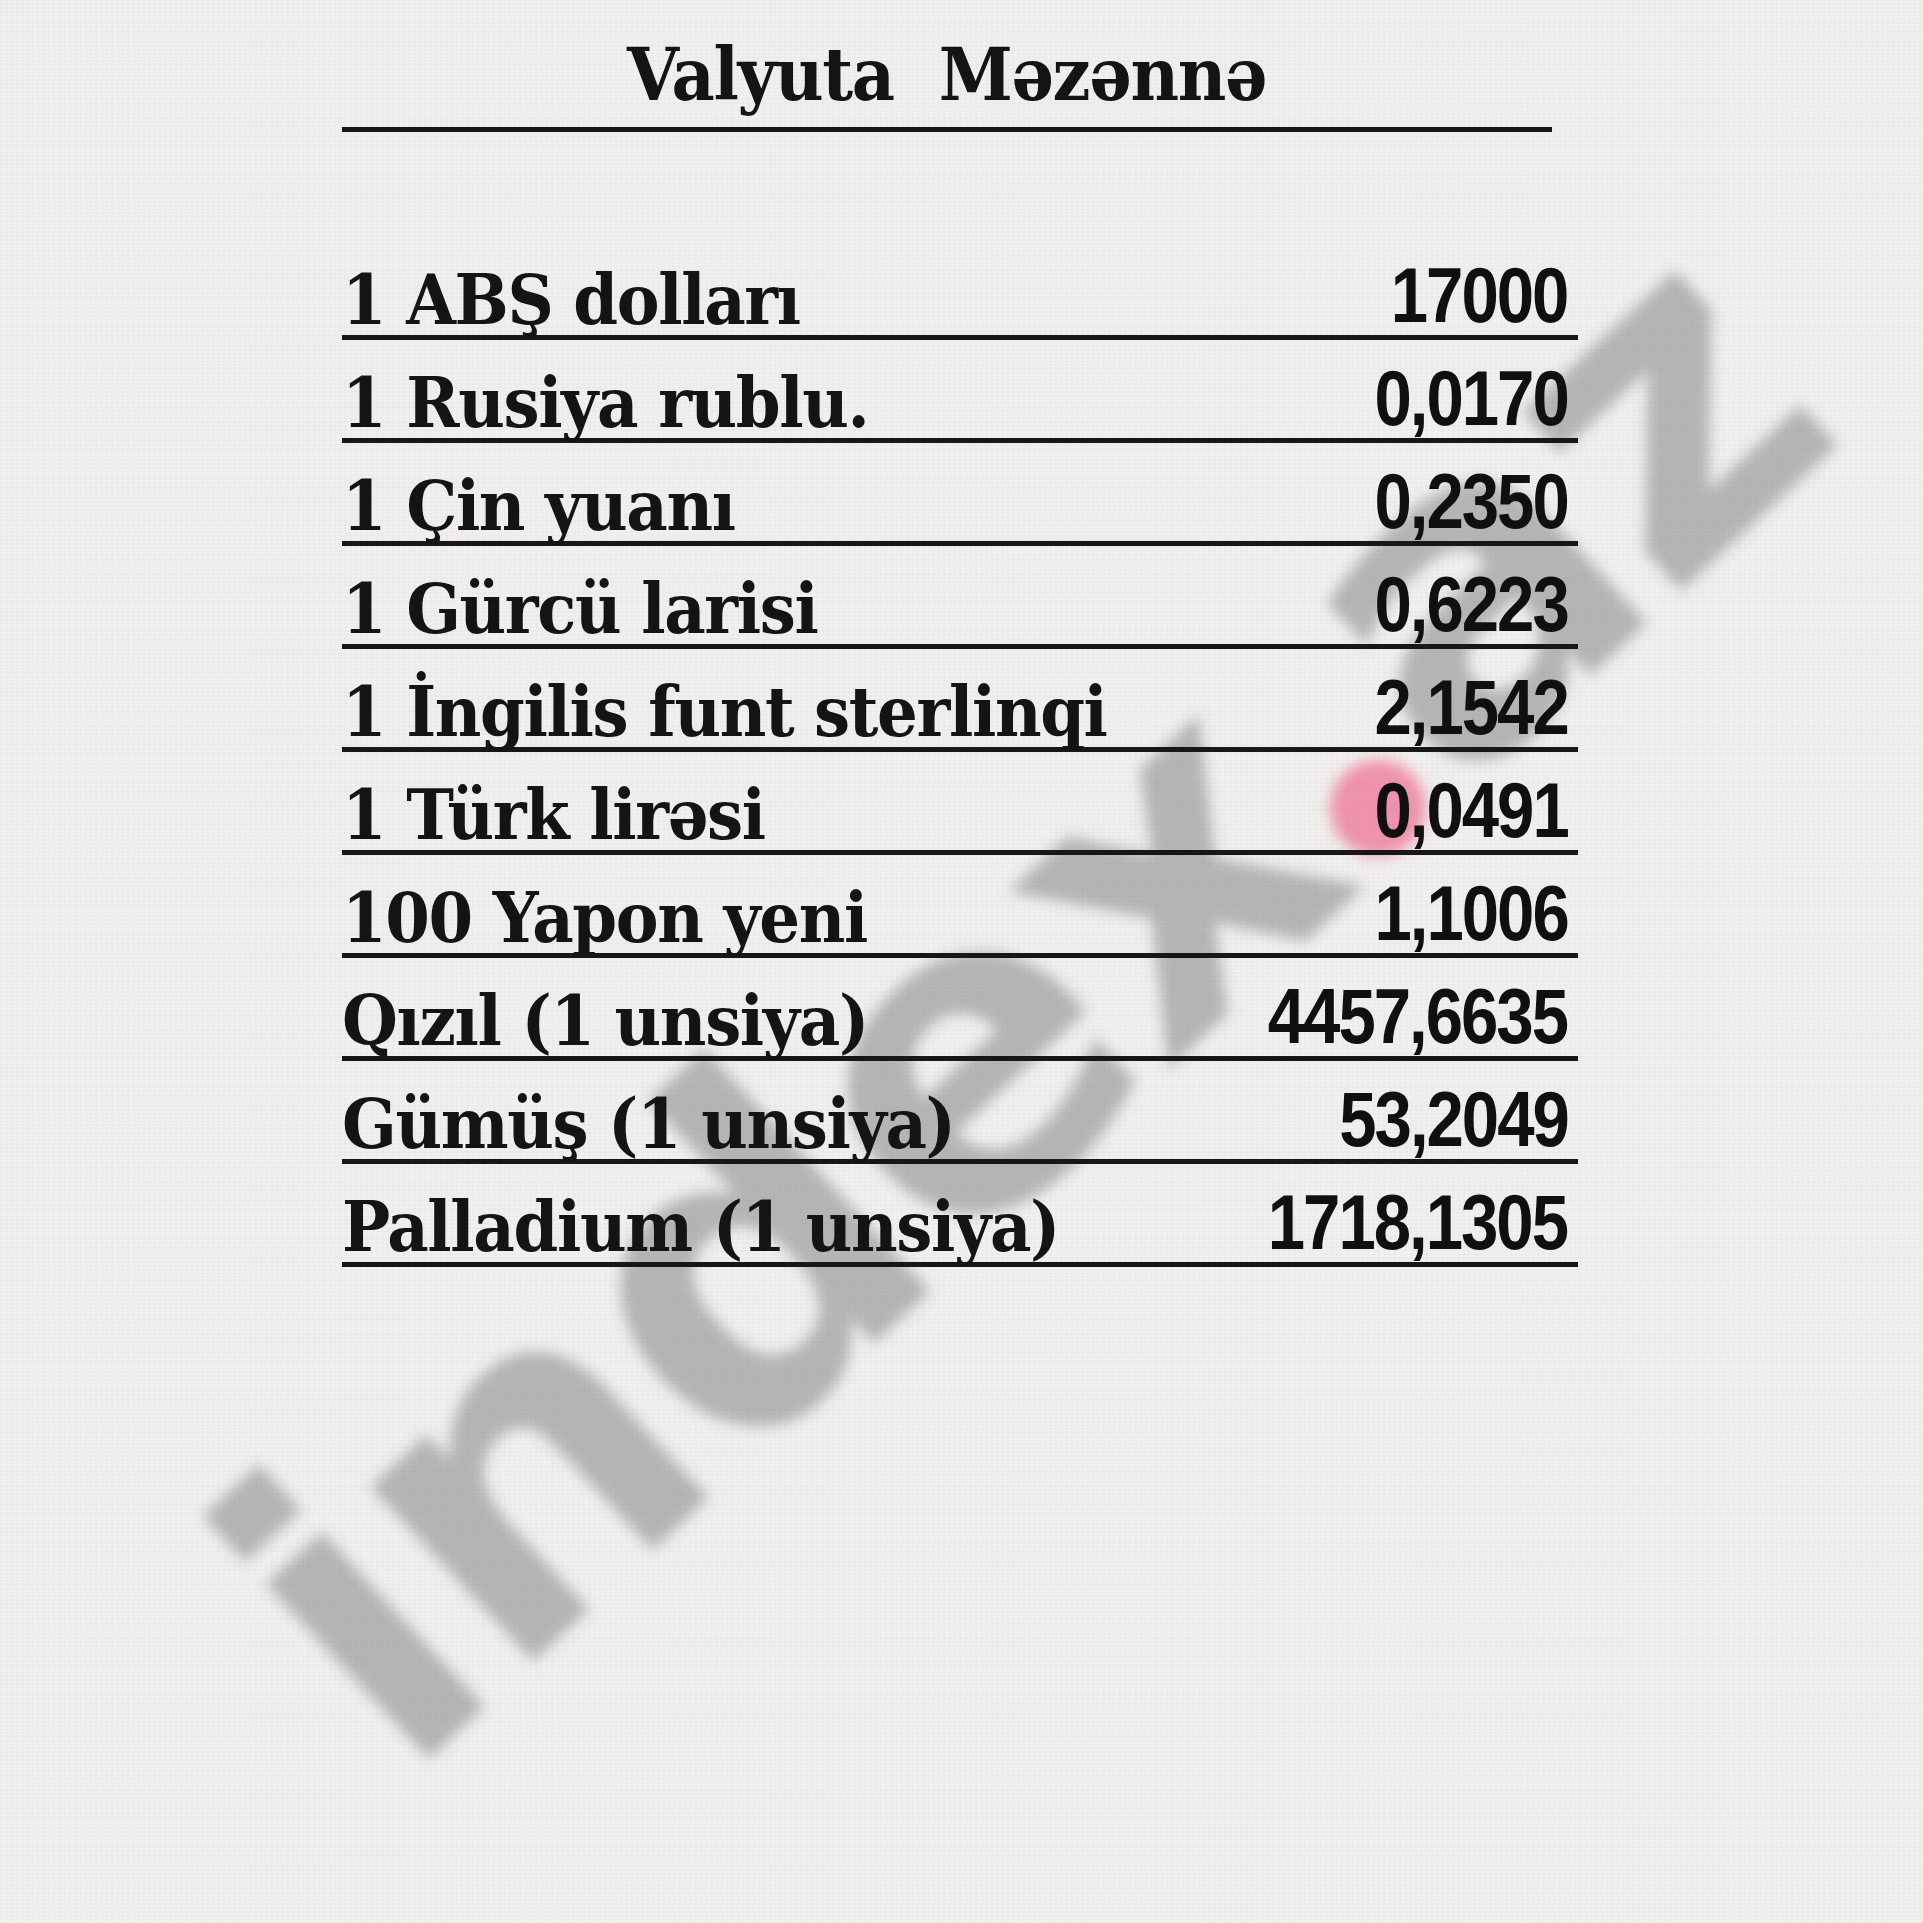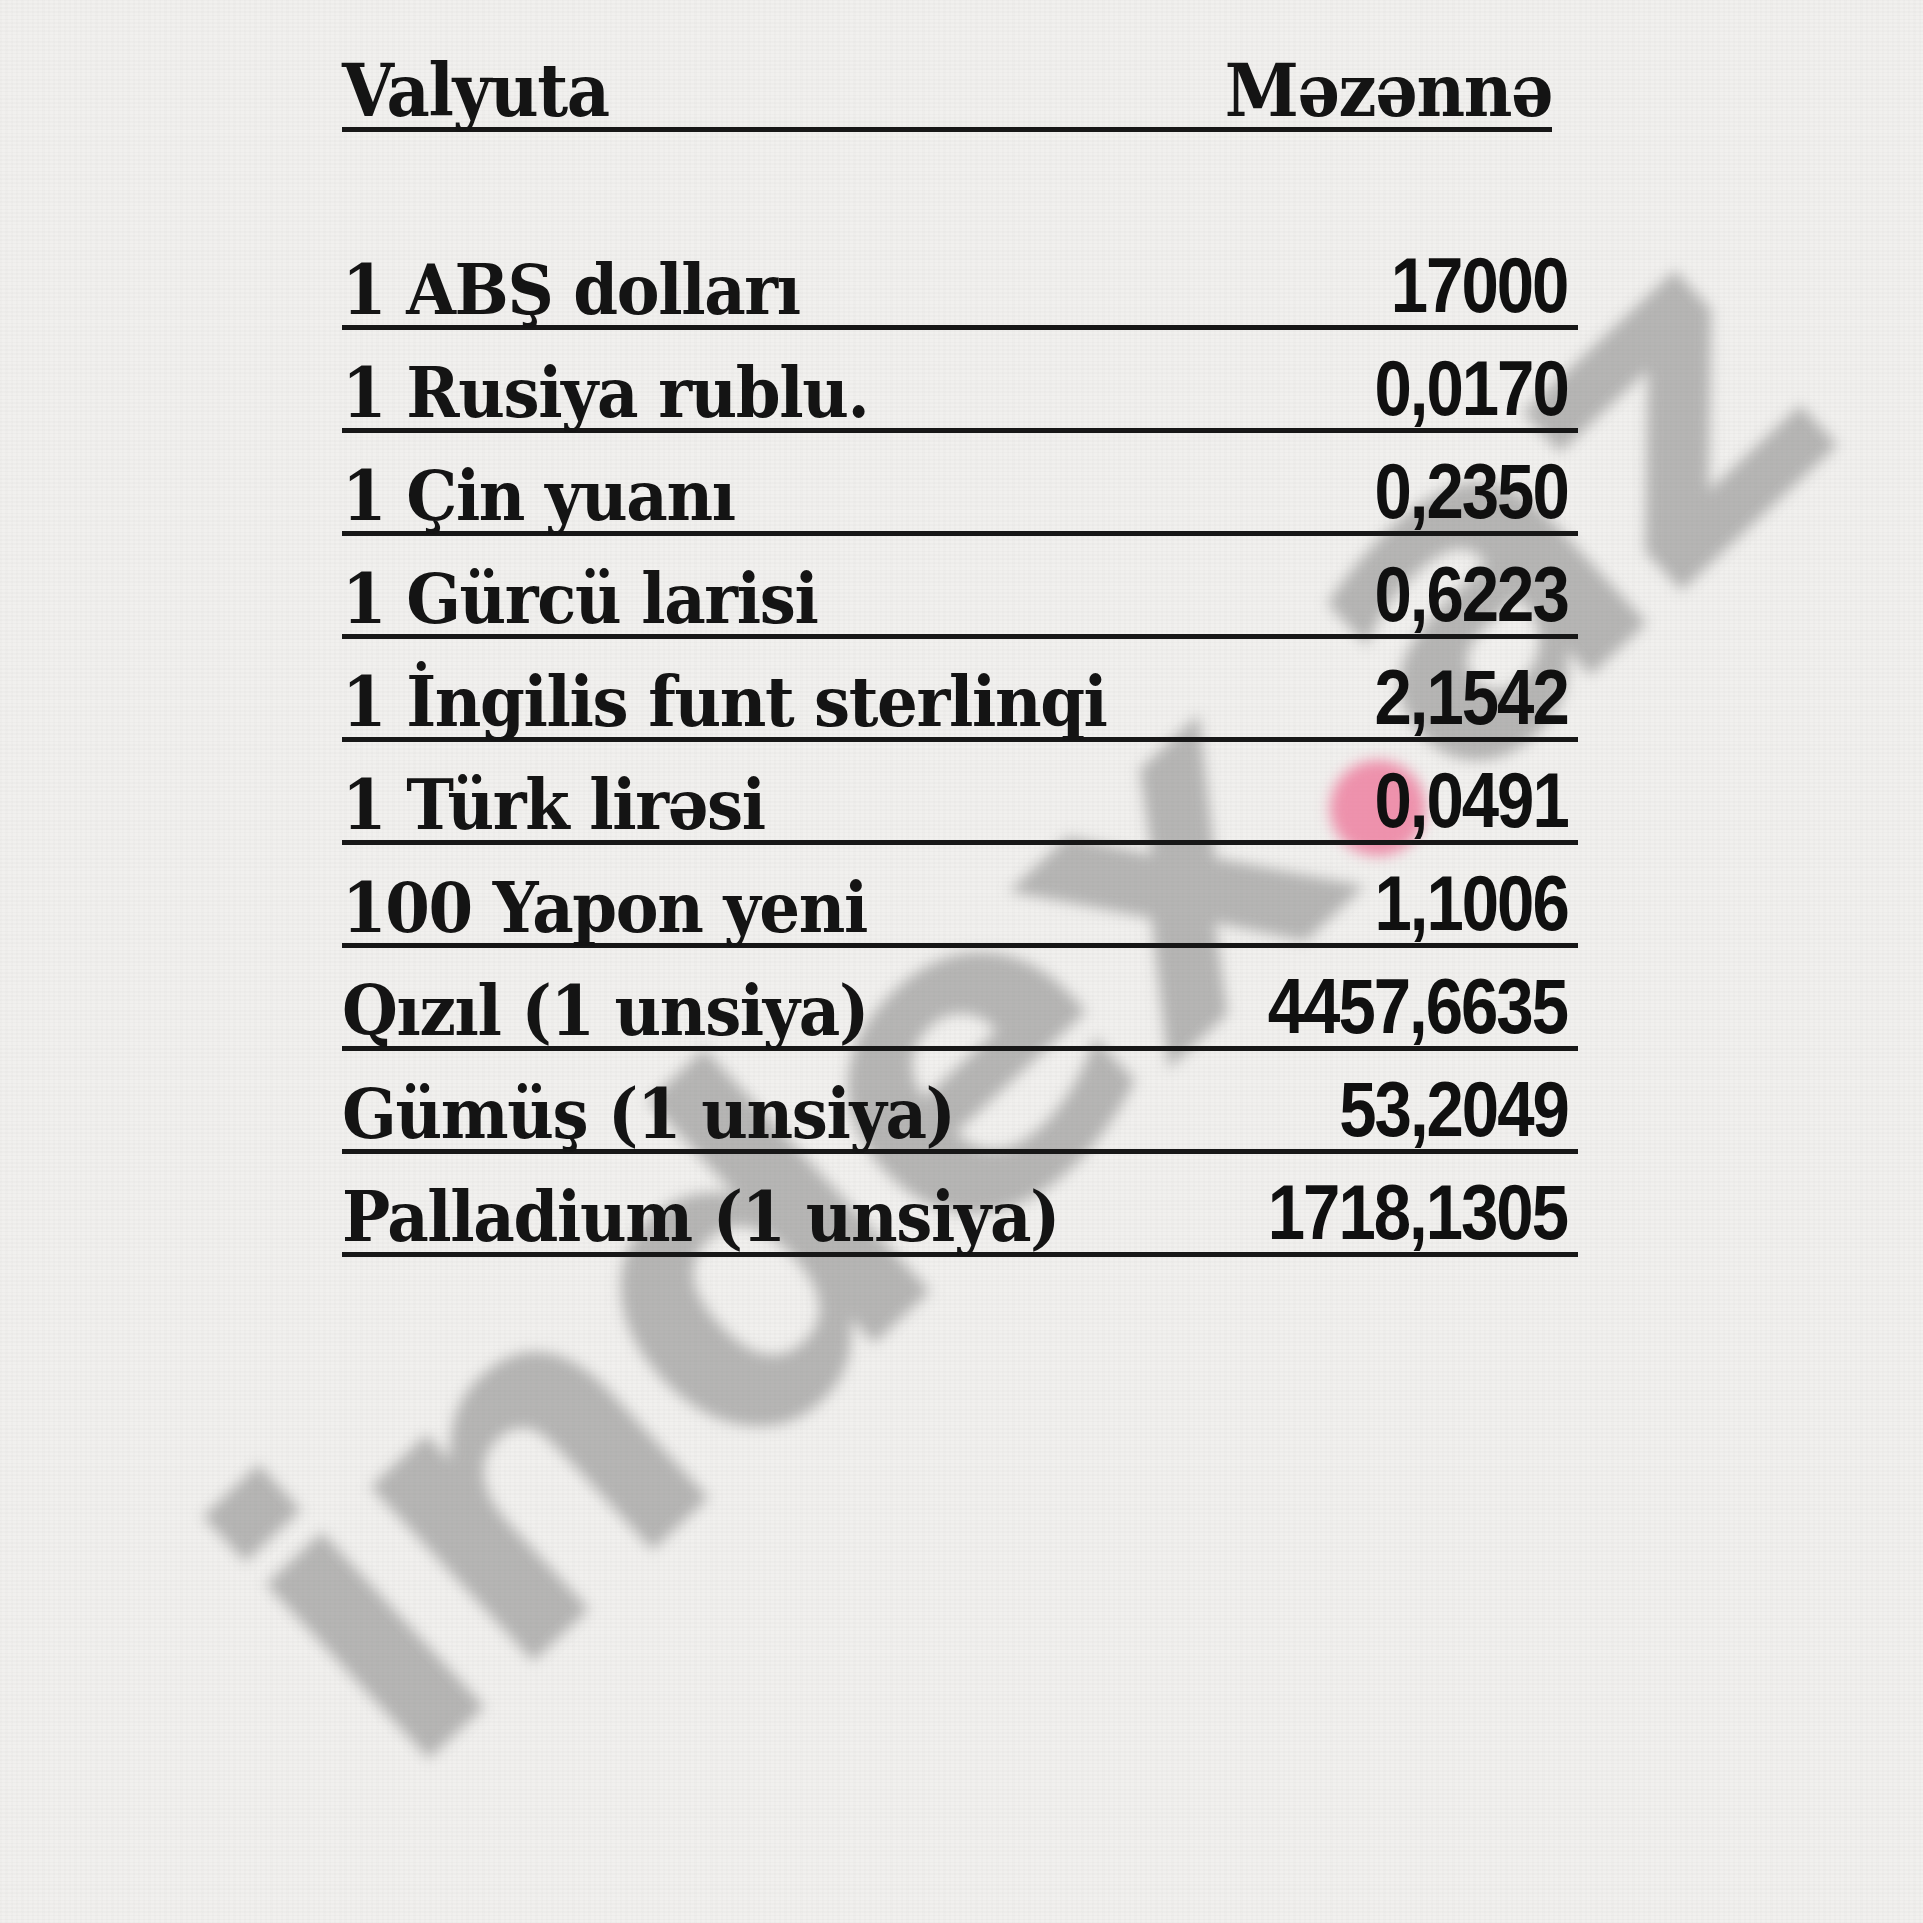--- a/index.html
+++ b/index.html
@@ -25,31 +25,31 @@
   .wm-dot{
     display:inline-block; width:96px; height:96px; border-radius:50%;
     background:rgba(238,122,156,0.8); margin:0 15px;
   }
 
   
   .table{position:absolute; left:0; top:0; width:1924px; height:1924px; z-index:1; filter:blur(0.5px);}
   .hdr{
     position:absolute; left:342px; top:57px; width:1210px; height:75px;
     box-sizing:border-box; border-bottom:5.3px solid #171717;
-    display:flex; justify-content:space-between; align-items:flex-end;
-    padding-bottom:0;
+    display:flex; justify-content:center; align-items:flex-end;
+    padding-bottom:16px;
   }
   .hcur,.hrate{
     display:inline-block; font-weight:bold; font-size:72px; line-height:1;
     color:#141414; letter-spacing:-1.5px;
   }
   .hcur{transform:scaleX(0.93); transform-origin:0 100%;}
   .hrate{transform:scaleX(0.93); transform-origin:100% 100%;}
 
-  .rows{position:absolute; left:342px; top:227px; width:1236px;}
+  .rows{position:absolute; left:342px; top:237px; width:1236px;}
   .row{
     box-sizing:border-box; height:103px; border-bottom:5.3px solid #171717;
     display:flex; justify-content:space-between; align-items:flex-end;
     padding:0 10.5px 1.5px 0;
   }
   .cur{
     display:inline-block; font-family:"DejaVu Serif",serif; font-weight:bold;
     font-size:69px; line-height:1; color:#141414; letter-spacing:-1.5px;
     transform:scaleX(0.93); transform-origin:0 100%; white-space:nowrap;
   }

